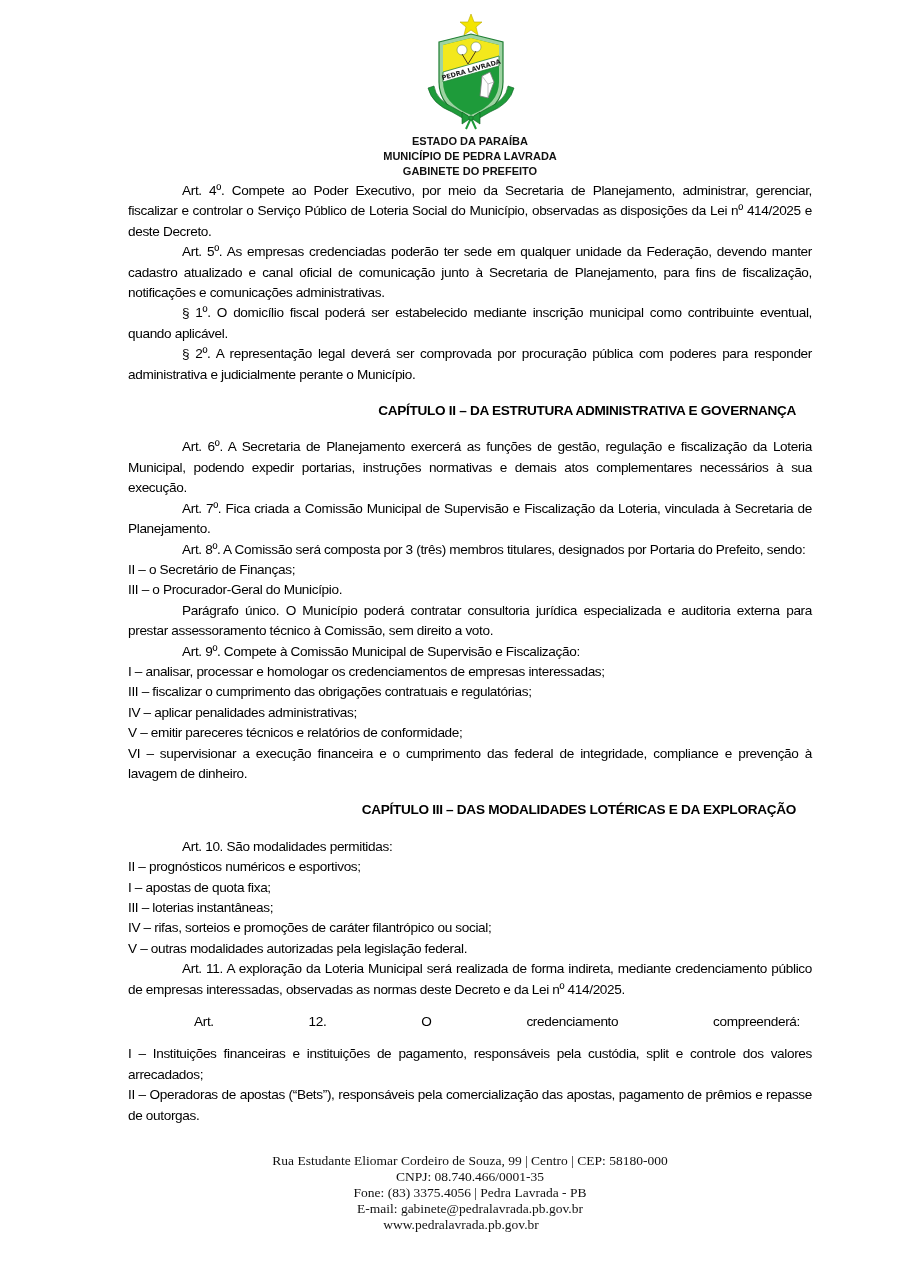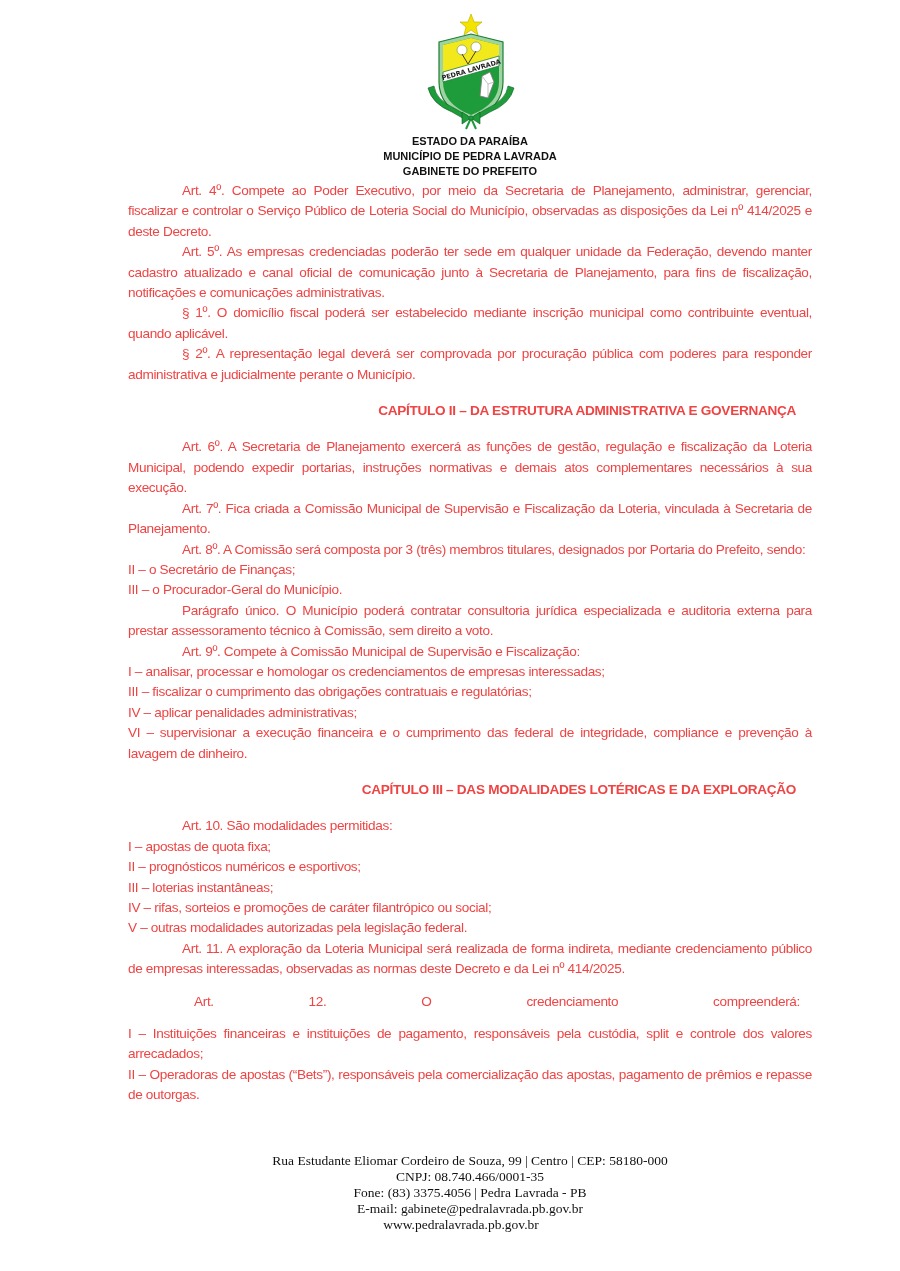--- a/index.html
+++ b/index.html
@@ -8,21 +8,21 @@
 
     .crest { position: absolute; left: 422px; top: 12px; width: 98px; height: 118px; }
 
     .org-header { position: absolute; left: 0; top: 134px; width: 940px; text-align: center;
       font-family: "Liberation Sans", "DejaVu Sans", sans-serif; font-weight: bold;
       font-size: 11px; line-height: 15px; color: #111; letter-spacing: 0px; }
     .org-header div { white-space: nowrap; }
 
     .body-text { position: absolute; left: 128px; top: 181px; width: 684px;
       font-family: "Liberation Sans", "DejaVu Sans", sans-serif;
-      font-size: 13.6px; line-height: 20.4px; color: #ef4444; letter-spacing: -0.35px; }
+      font-size: 13.6px; line-height: 20.4px; color: #000000; letter-spacing: -0.35px; }
     .p { text-align: justify; margin: 0; }
     .p.indent { text-indent: 54px; }
     .p.item { text-indent: 0; }
     .chapter { text-align: right; font-weight: bold; margin: 16px; letter-spacing: -0.3px; }
     .spread { text-align: justify; text-align-last: justify; margin: 12px; }
 
     .footer { position: absolute; left: 0; top: 1153px; width: 940px; text-align: center;
       font-family: "Liberation Serif", "DejaVu Serif", serif; font-size: 13.5px; line-height: 16px; color: #111; }
     .footer .www { padding-right: 18px; }
   </style>
@@ -74,25 +74,26 @@
     <p class="p indent">Art. 6º. A Secretaria de Planejamento exercerá as funções de gestão, regulação e fiscalização da Loteria Municipal, podendo expedir portarias, instruções normativas e demais atos complementares necessários à sua execução.</p>
     <p class="p indent">Art. 7º. Fica criada a Comissão Municipal de Supervisão e Fiscalização da Loteria, vinculada à Secretaria de Planejamento.</p>
     <p class="p indent">Art. 8º. A Comissão será composta por 3 (três) membros titulares, designados por Portaria do Prefeito, sendo:</p>
     <p class="p item">II – o Secretário de Finanças;</p>
     <p class="p item">III – o Procurador-Geral do Município.</p>
     <p class="p indent">Parágrafo único. O Município poderá contratar consultoria jurídica especializada e auditoria externa para prestar assessoramento técnico à Comissão, sem direito a voto.</p>
     <p class="p indent">Art. 9º. Compete à Comissão Municipal de Supervisão e Fiscalização:</p>
     <p class="p item">I – analisar, processar e homologar os credenciamentos de empresas interessadas;</p>
     <p class="p item">III – fiscalizar o cumprimento das obrigações contratuais e regulatórias;</p>
     <p class="p item">IV – aplicar penalidades administrativas;</p>
+    <p class="p item">V – emitir pareceres técnicos e relatórios de conformidade;</p>
     <p class="p item">VI – supervisionar a execução financeira e o cumprimento das federal de integridade, compliance e prevenção à lavagem de dinheiro.</p>
     <p class="chapter">CAPÍTULO III – DAS MODALIDADES LOTÉRICAS E DA EXPLORAÇÃO</p>
     <p class="p indent">Art. 10. São modalidades permitidas:</p>
+    <p class="p item">II – prognósticos numéricos e esportivos;</p>
     <p class="p item">I – apostas de quota fixa;</p>
-    <p class="p item">II – prognósticos numéricos e esportivos;</p>
     <p class="p item">III – loterias instantâneas;</p>
     <p class="p item">IV – rifas, sorteios e promoções de caráter filantrópico ou social;</p>
     <p class="p item">V – outras modalidades autorizadas pela legislação federal.</p>
     <p class="p indent">Art. 11. A exploração da Loteria Municipal será realizada de forma indireta, mediante credenciamento público de empresas interessadas, observadas as normas deste Decreto e da Lei nº 414/2025.</p>
     <p class="spread" style="text-indent:54px">Art. 12. O credenciamento compreenderá:</p>
     <p class="p item" style="text-align-last: justify;">I – Instituições financeiras e instituições de pagamento, responsáveis pela custódia, split e controle dos valores arrecadados;</p>
     <p class="p item">II – Operadoras de apostas (“Bets”), responsáveis pela comercialização das apostas, pagamento de prêmios e repasse de outorgas.</p>
   </div>
 
   <div class="footer">

